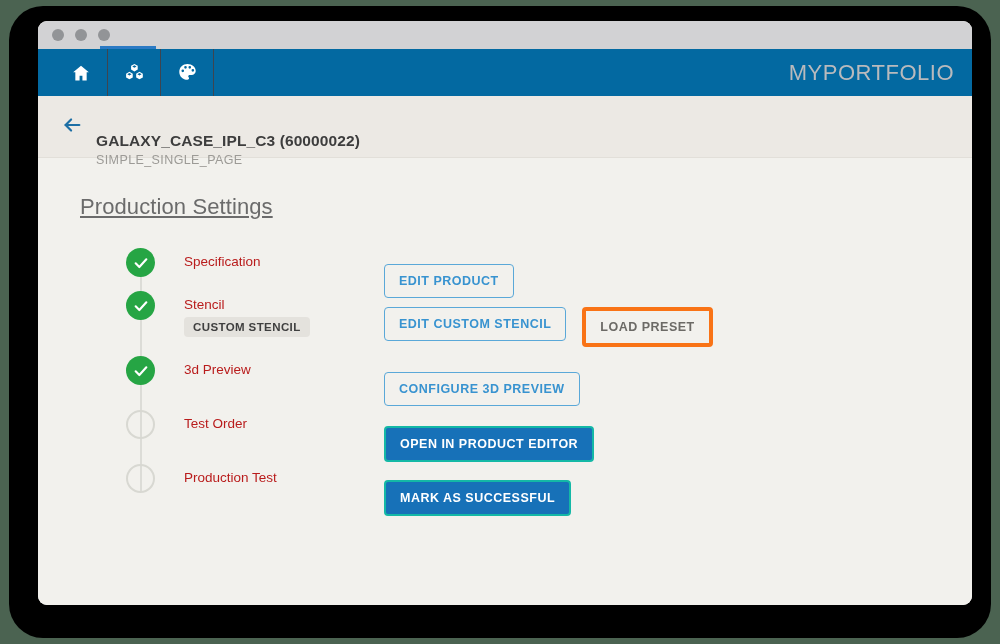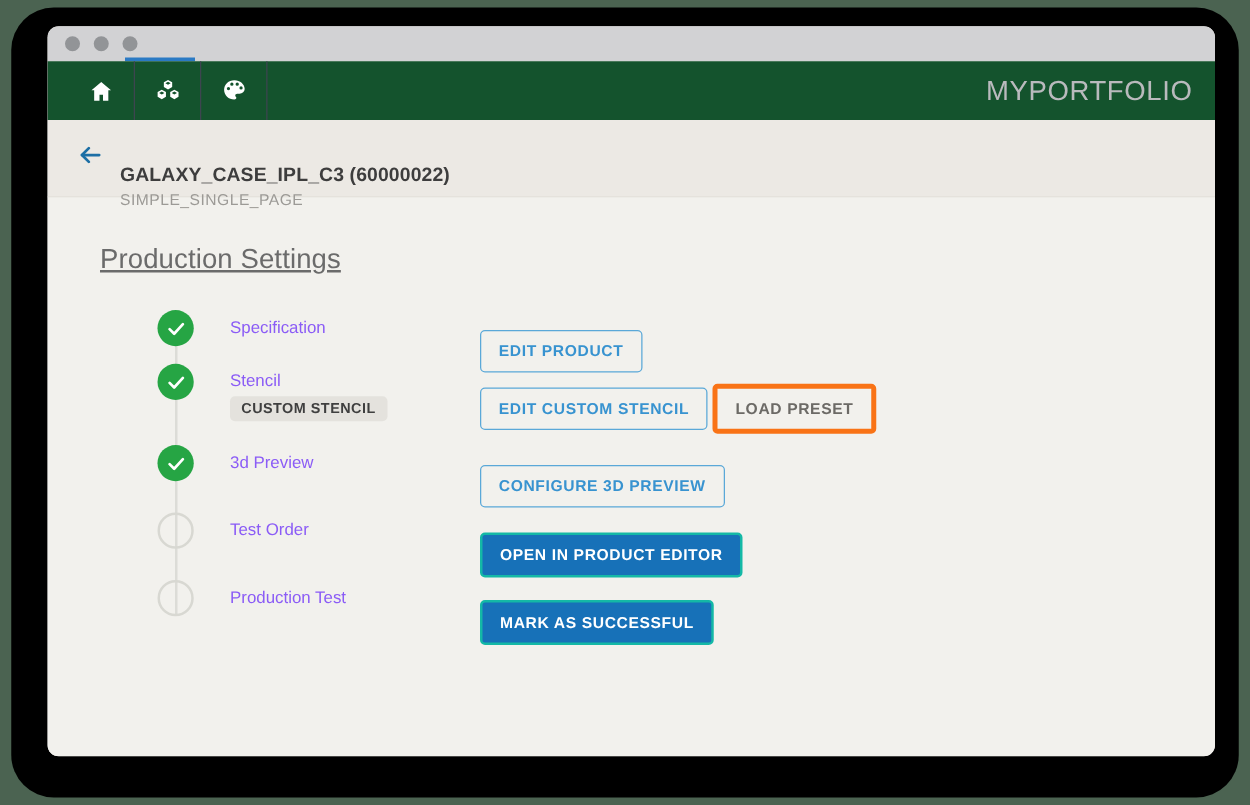--- a/index.html
+++ b/index.html
@@ -61,21 +61,21 @@
     left: 62px;
     bottom: 0;
     width: 56px;
     height: 3px;
     background: #2b7ac4;
   }
 
   
   #app-navbar {
     height: 47px;
-    background: #14532d;
+    background: #0369a1;
     display: flex;
     align-items: stretch;
     position: relative;
     padding-left: 17px;
   }
   .nav-icon-btn {
     width: 53px;
     display: flex;
     align-items: center;
     justify-content: center;
@@ -191,39 +191,39 @@
     background: transparent;
     border: 2px solid #d8d8d2;
   }
   .step-label-col {
     padding-top: 5px;
     width: 200px;
     flex: 0 0 200px;
   }
   .step-label {
     font-size: 13.5px;
-    color: #8b5cf6;
+    color: #b91c1c;
     line-height: 17px;
   }
   .step-badge {
     display: inline-block;
     margin-top: 4px;
     background: #e4e2dd;
     color: #3f3f3f;
     font-size: 11.5px;
     font-weight: bold;
     letter-spacing: 0.4px;
     padding: 4px 9px 4px 9px;
     border-radius: 4px;
   }
   .step-actions {
     padding-top: 16px;
     display: flex;
-    gap: 4px;
-    align-items: center;
+    gap: 16px;
+    align-items: flex-start;
   }
 
   
   .btn {
     font-family: "Liberation Sans", sans-serif;
     font-size: 12.5px;
     font-weight: bold;
     letter-spacing: 0.5px;
     padding: 9px 14px 9px 14px;
     border-radius: 4px;

